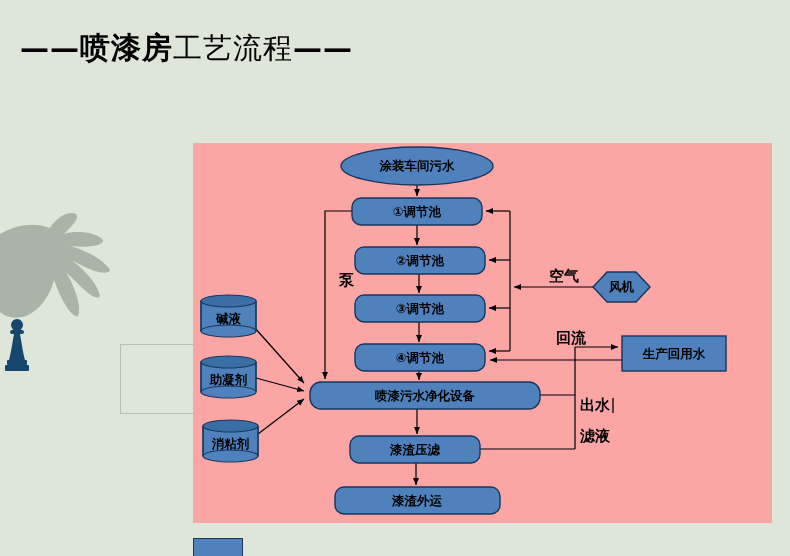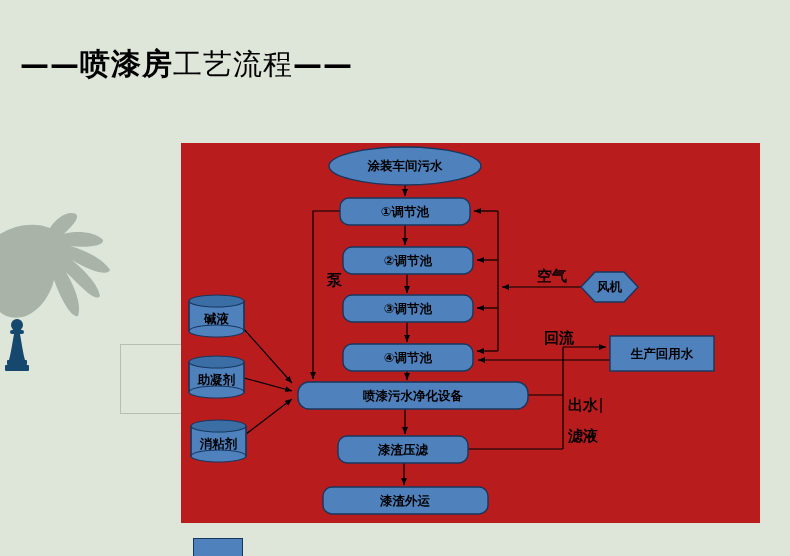--- a/index.html
+++ b/index.html
@@ -2,29 +2,29 @@
 <html><head>
 <meta charset="utf-8">
 <style>
   html,body{margin:0;padding:0;}
   body{
     width:790px;height:556px;position:relative;overflow:hidden;
     background:#dee6da;
     font-family:"DejaVu Sans","Liberation Sans",sans-serif;
   }
   .title{
-    position:absolute;left:20px;top:44px;
+    position:absolute;left:20px;top:28px;
     font-size:29px;color:#000;white-space:nowrap;letter-spacing:1px;
   }
   .title .dash{font-weight:800;}
   .title .strong{font-weight:900;font-size:30px;}
   .title .rest{font-weight:500;}
   .panel{
-    position:absolute;left:181px;top:143px;width:579px;height:380px;
-    background:#b91c1c;
+    position:absolute;left:193px;top:143px;width:579px;height:380px;
+    background:#fca5a5;
   }
   .panel svg{position:absolute;left:0;top:0;}
   .placeholder-box{
     position:absolute;left:120px;top:344px;width:77px;height:68px;
     border:1px solid #b6c0b2;background:transparent;
   }
   .accent-rect{
     position:absolute;left:193px;top:538px;width:48px;height:18px;
     background:#4f81bd;border:1px solid #17375e;
   }

